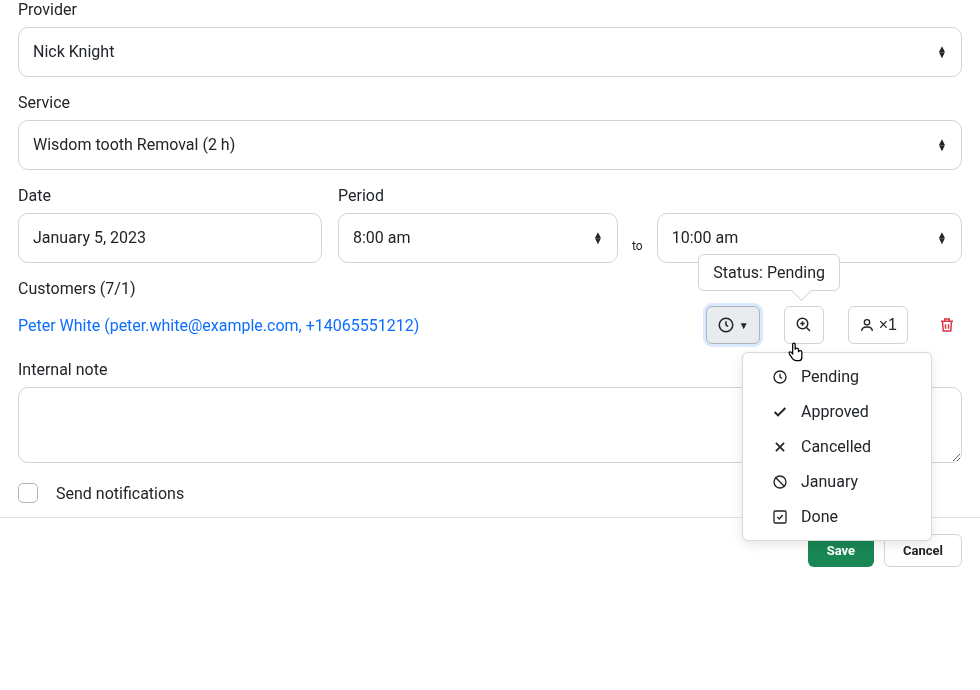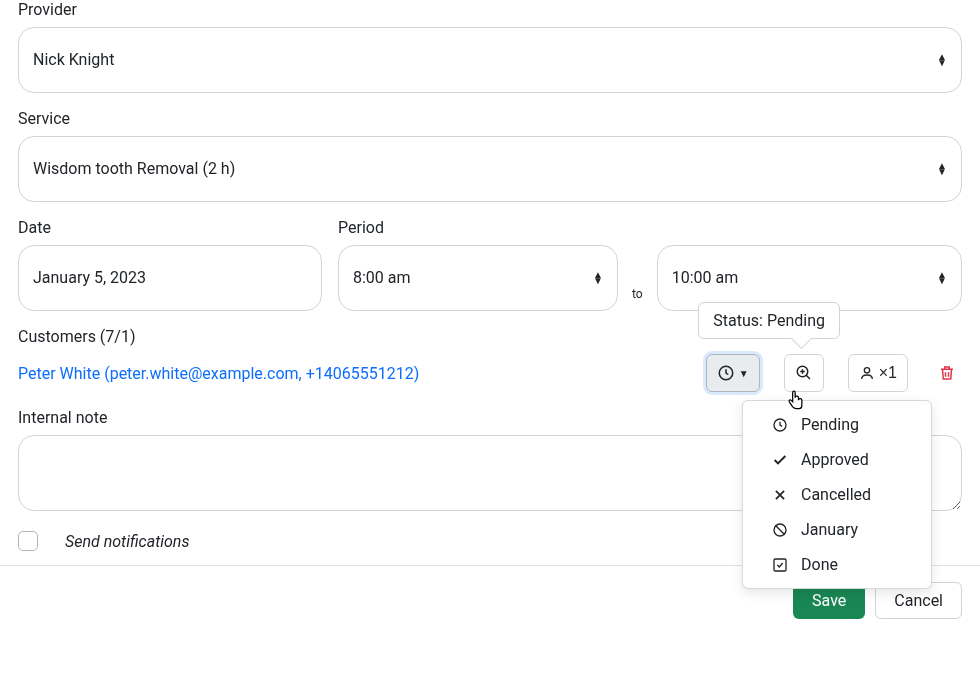--- a/index.html
+++ b/index.html
@@ -16,23 +16,23 @@
   label.fld-label {
     display: block;
     font-size: 16px;
     font-weight: 400;
     margin-bottom: 8px;
     color: #212529;
   }
   .form-select, .form-input, .form-textarea {
     width: 100%;
     border: 1px solid #ced4da;
-    border-radius: 16px;
-    background: #fff;
-    padding: 20px 14px;
+    border-radius: 10px;
+    background: #fff;
+    padding: 12px 14px;
     font-size: 16px;
     color: #212529;
     font-family: inherit;
     line-height: 1.5;
   }
   .form-select {
     position: relative;
     display: flex;
     align-items: center;
     justify-content: space-between;
@@ -123,41 +123,42 @@
   .dropdown-item {
     display: flex;
     align-items: center;
     gap: 12px;
     padding: 8px 16px;
     font-size: 16px;
     color: #212529;
   }
   .dropdown-item .dd-icon { width: 18px; display:inline-flex; justify-content:center; }
   .form-textarea { height: 76px; resize: vertical; }
-  .checkbox-row { display: flex; align-items: center; gap: 27px; margin-top: 6px; font-style: italic; }
+  .checkbox-row { display: flex; align-items: center; gap: 18px; margin-top: 6px; }
   .checkbox-box {
     width: 20px; height: 20px;
     border: 1px solid #adb5bd;
     border-radius: 5px;
     background: #fff;
   }
   .footer {
     border-top: 1px solid #dee2e6;
     margin: 14px -18px 0;
     padding: 16px 18px 0;
     display: flex;
     justify-content: flex-end;
     gap: 10px;
   }
   .btn {
     border-radius: 6px;
     padding: 8px 18px;
-    font-size: 16px;
+    font-size: 13px;
     font-family: inherit;
     border: 1px solid transparent;
+    font-weight: bold;
   }
   .btn-primary { background: #198754; color: #fff; }
   .btn-secondary { background: #fff; color: #212529; border-color: #ced4da; }
   .cursor-hand {
     position: absolute;
     top: 36px;
     right: 156px;
     font-size: 18px;
     pointer-events: none;
     z-index: 60;

